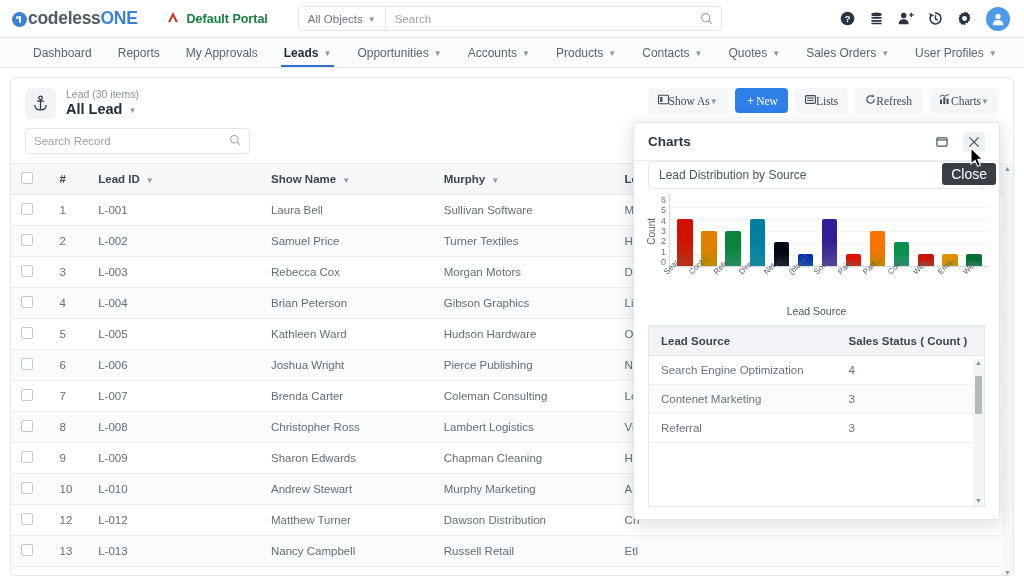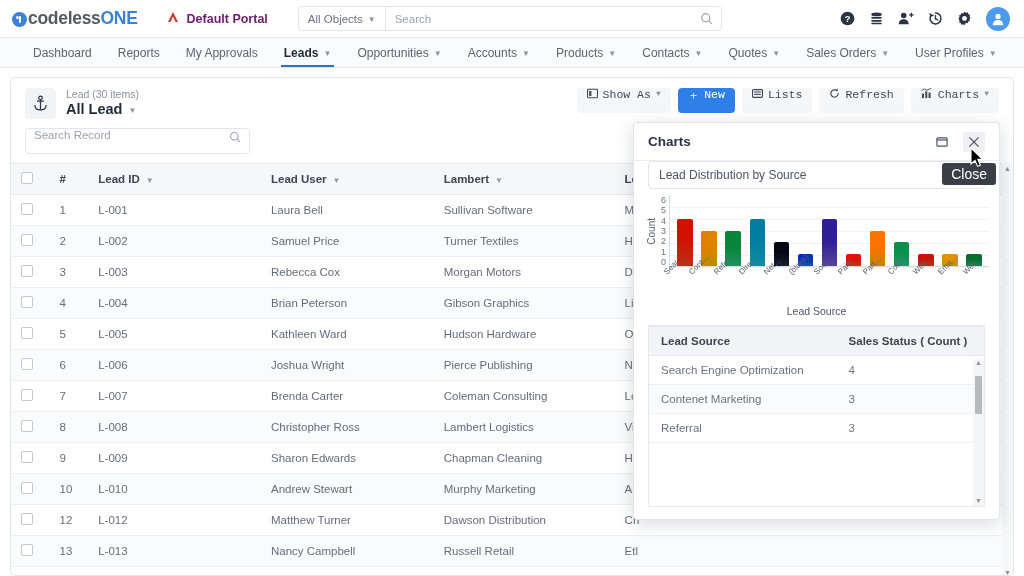--- a/index.html
+++ b/index.html
@@ -19,21 +19,21 @@
   .logo-mark {
     width: 15px; height: 15px; border-radius: 50%; background: #3b82d6;
     display: inline-flex; align-items: center; justify-content: center;
     margin-right: 1px; position: relative; top: 1px;
   }
   .logo-mark::after { content: ""; width: 2px; height: 7px; background: #fff; border-radius: 1px; margin-left: 1px; }
   .logo-mark::before { content:""; position:absolute; left:3.5px; top:3.5px; width:3px; height:3px; background:#fff; border-radius:50%; }
   .logo-a { color: #555b62; }
   .logo-b { color: #3b82d6; }
 
-  .portal { display: flex; align-items: center; margin-left: 28px; font-size: 12.5px; color: #701a75; font-weight: bold; }
+  .portal { display: flex; align-items: center; margin-left: 28px; font-size: 12.5px; color: #15803d; font-weight: bold; }
   .portal-ico { margin-right: 7px; color: #c0392b; font-size: 13px; line-height: 1; }
 
   .searchwrap {
     margin-left: 30px; display: flex; align-items: center;
     border: 1px solid #e2e5ea; border-radius: 4px; height: 25px; width: 424px;
   }
   .allobj {
     font-size: 11.5px; color: #6b7280; padding: 0 9px; height: 100%;
     display: flex; align-items: center; gap: 5px; white-space: nowrap;
   }
@@ -81,29 +81,29 @@
     display: flex; align-items: center; justify-content: center; color: #2b3443;
     margin-right: 10px; flex: none;
   }
   .titlecol { display: flex; flex-direction: column; gap: 1px; }
   .subtitle { font-size: 10.5px; color: #8a929e; }
   .maintitle { font-size: 14.5px; color: #1f2a37; font-weight: bold; display: flex; align-items: center; gap: 6px; }
 
   .toolbtns { margin-left: auto; display: flex; align-items: center; gap: 7px; }
   .tbtn {
     height: 25px; border-radius: 4px; background: #f4f6f8; border: 0;
-    display: flex; align-items: flex-start; gap: 5px; padding: 0 10px;
-    font-size: 11.5px; color: #414a57; cursor: pointer; font-family: Liberation Mono, monospace; white-space: nowrap;
+    display: flex; align-items: center; padding: 0 10px;
+    font-size: 11.5px; color: #414a57; cursor: pointer; font-family: Liberation Serif, serif; white-space: nowrap;
   }
   .tbtn.primary { background: #2f7fe8; color: #fff; }
 
   .recsearch {
     margin: 9px 0 0 14px; width: 225px; height: 26px;
     border: 1px solid #e2e5ea; border-radius: 4px;
-    display: flex; align-items: flex-start; padding: 0 8px;
+    display: flex; align-items: center; padding: 0 8px;
   }
   .recsearch input {
     flex: 1; border: 0; outline: 0; font-size: 11.5px; color: #374151;
     font-family: inherit; background: transparent;
   }
   .recsearch input::placeholder { color: #9aa1ab; }
 
   
   .tablewrap { margin-top: 9px; position: relative; height: calc(100% - 82px); }
   table { width: 100%; border-collapse: collapse; table-layout: fixed; }
@@ -409,24 +409,24 @@
         <thead>
           <tr>
             <th class="col-cb">
               <span class="cbx"></span>
             </th>
             <th class="col-num">#</th>
             <th class="col-id">
               <span>Lead ID</span><span class="sc">▼</span>
             </th>
             <th class="col-name">
-              <span>Lead User</span><span class="sc">▼</span>
+              <span>Show Name</span><span class="sc">▼</span>
             </th>
             <th class="col-co">
-              <span>Lambert</span><span class="sc">▼</span>
+              <span>Murphy</span><span class="sc">▼</span>
             </th>
             <th class="col-own">Le</th>
             <th class="col-st"></th>
             <th class="col-act"></th>
           </tr>
         </thead>
         <tbody id="tbody">
             <tr>
               <td><span class="cbx"></span></td>
               <td>1</td>

